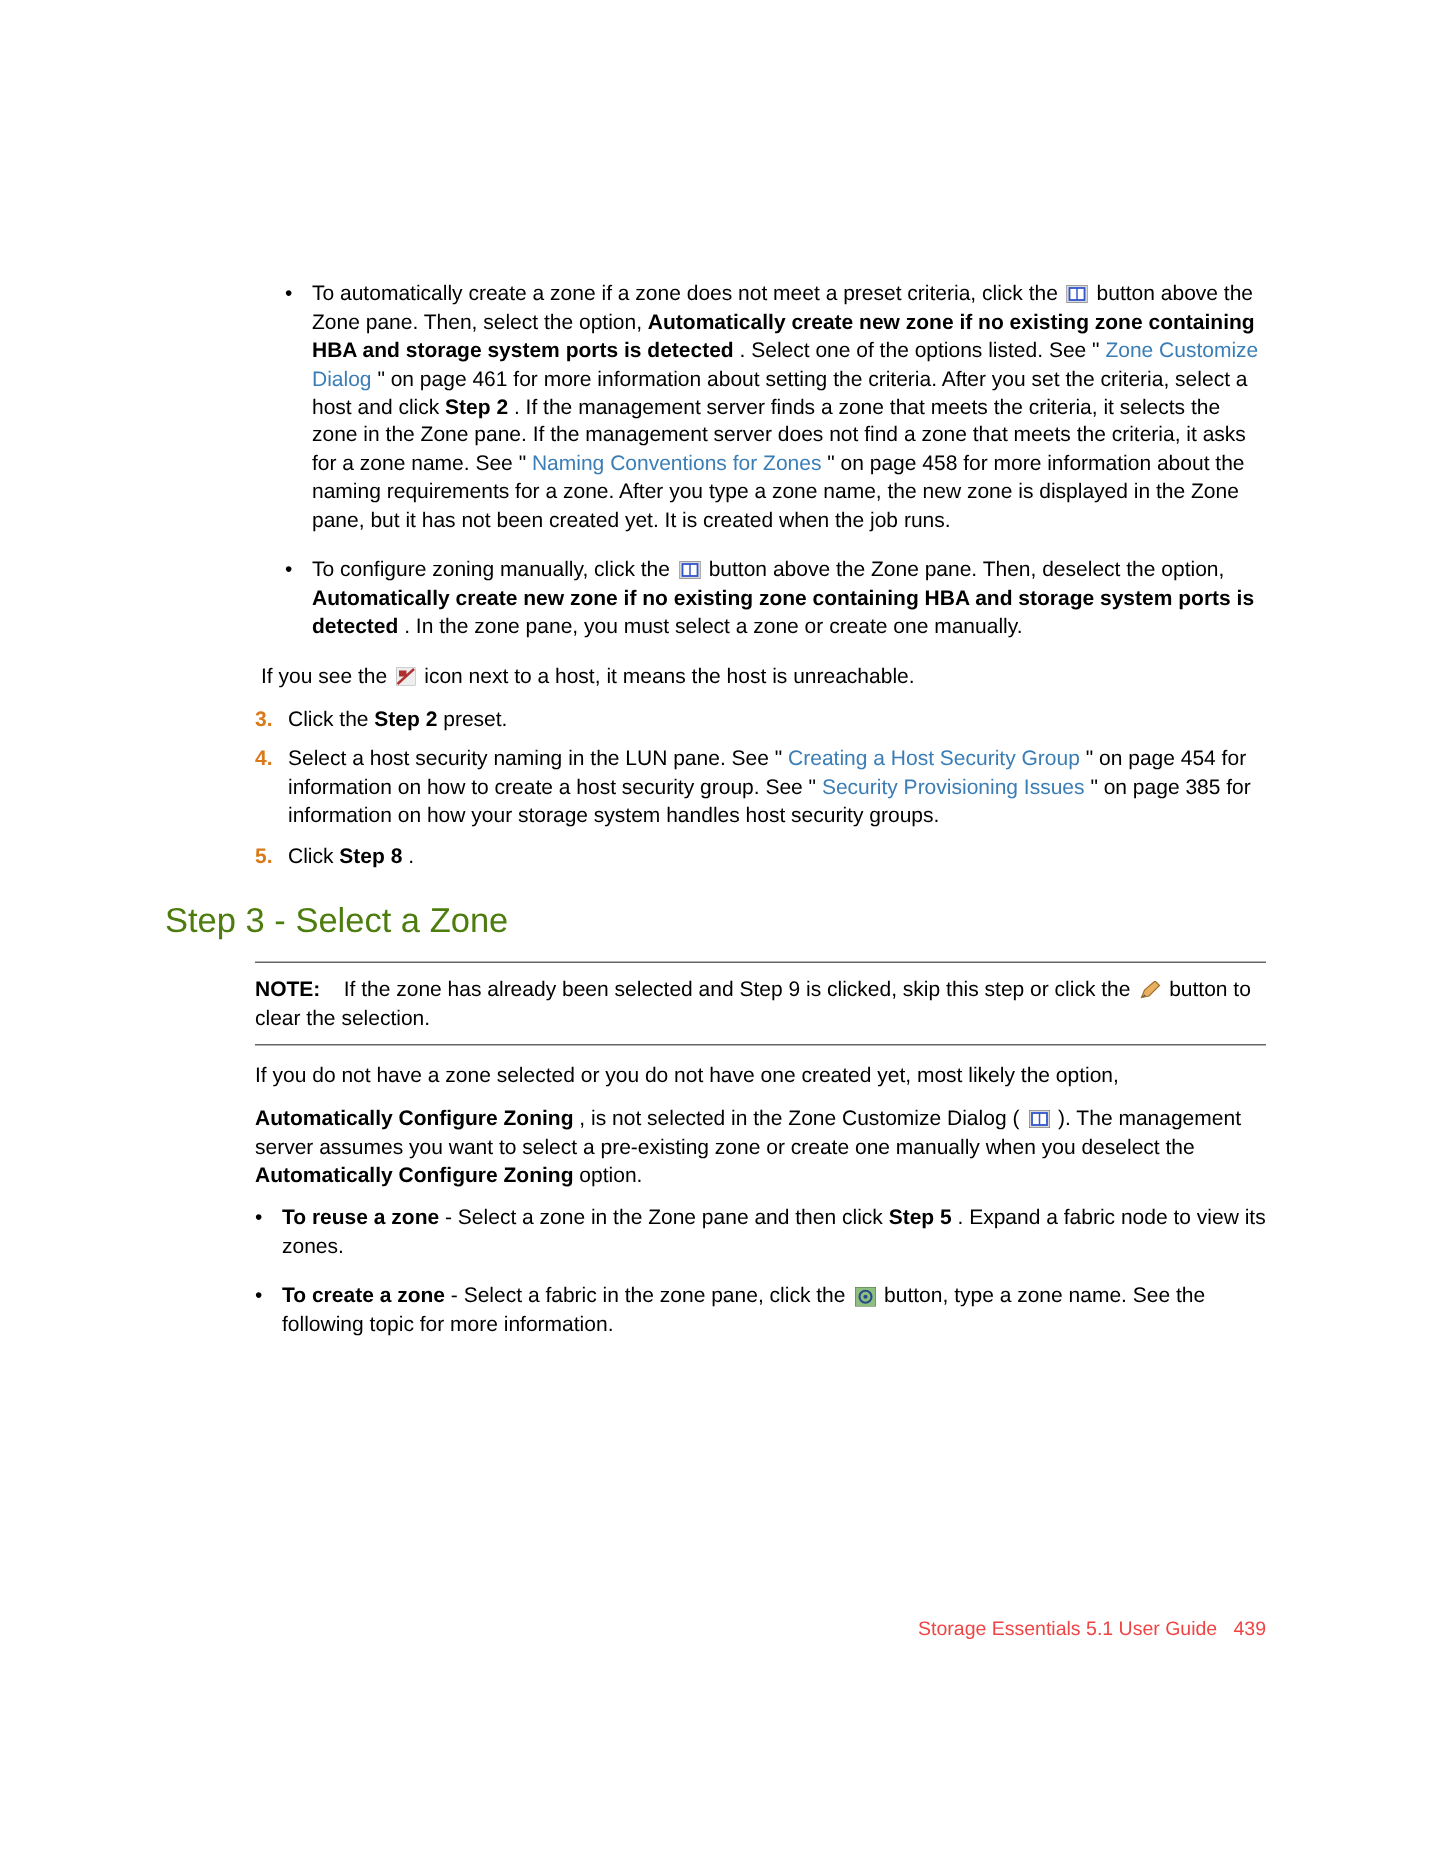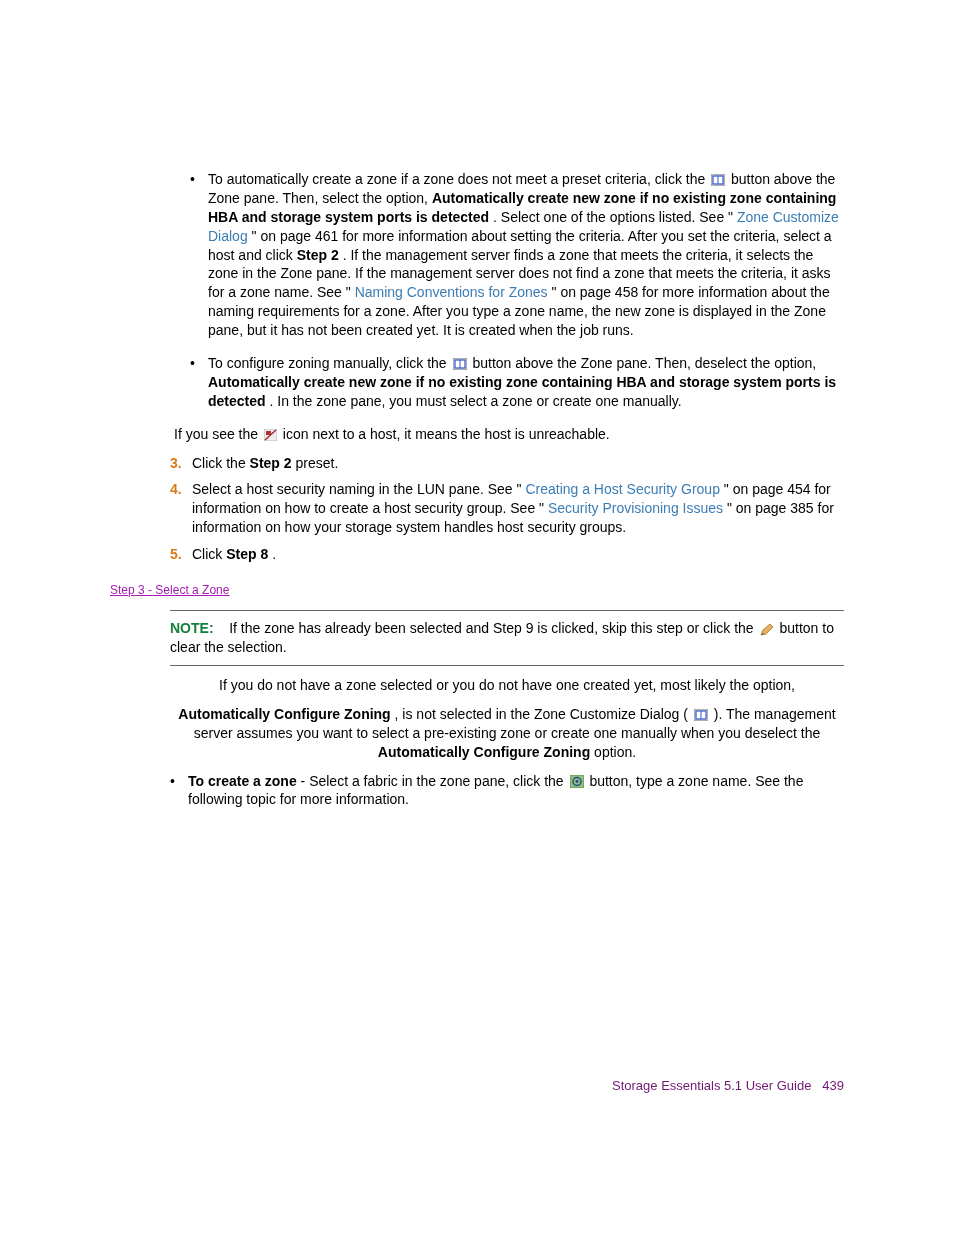--- a/index.html
+++ b/index.html
@@ -17,21 +17,21 @@
     position: relative;
     box-sizing: border-box;
     padding: 170px 110px 60px 110px;
   }
   .content {
     width: 100%;
   }
   ul.bullet {
     list-style: none;
     padding: 0;
-    margin: 0 0 0 80px;
+    margin: 16px 0 0 80px;
   }
   ul.bullet > li {
     position: relative;
     padding-left: 18px;
     margin-bottom: 14px;
   }
   ul.bullet > li::before {
     content: "•";
     position: absolute;
     left: 0;
@@ -53,48 +53,46 @@
     left: 0;
     top: 0;
     color: #d97a1a;
     font-weight: bold;
   }
   .subtext {
     margin-top: 4px;
   }
   .para {
     margin: 10px 0 10px 60px;
-    text-align: center;
   }
   .para-img {
     margin: 4px 0 10px 64px;
   }
   a.link {
     color: #3b7db5;
     text-decoration: none;
   }
   .bold {
     font-weight: bold;
   }
   h2.section {
     font-family: Arial, sans-serif;
     font-weight: normal;
-    color: #a21caf;
-    font-size: 12px;
+    color: #4d7c0f;
+    font-size: 23px;
     margin: 18px 0 12px 0;
-    text-decoration: underline;
   }
   .note-block {
     margin: 0 0 10px 60px;
     border-top: 1px solid #666;
     border-bottom: 1px solid #666;
     padding: 8px 0;
   }
   .note-label {
-    color: #15803d;
+    color: #000000;
     font-weight: bold;
   }
   .icon {
     display: inline-block;
     vertical-align: middle;
     margin: 0 2px;
   }
   .icon svg {
     display: block;
   }
@@ -113,21 +111,21 @@
     position: absolute;
     left: 0;
     top: 0;
     color: #000;
   }
   .footer {
     position: absolute;
     bottom: 140px;
     right: 110px;
     font-size: 13px;
-    color: #701a75;
+    color: #ef4444;
   }
 </style>
 </head>
 <body>
 
 <div class="page">
   <div class="content">
 
     <ul class="bullet">
       <li>
@@ -226,20 +224,27 @@
             <line x1="7" y1="2" x2="7" y2="10" stroke="#3355cc" stroke-width="1"></line>
           </svg>
       </span>
       <span>). The management server assumes you want to select a pre-existing zone or create one manually when you deselect the </span>
       <span class="bold">Automatically Configure Zoning</span>
       <span> option.</span>
     </div>
 
     <ul class="bullet2">
       <li>
+        <span class="bold">To reuse a zone</span>
+        <span> -  </span>
+        <span>Select a zone in the Zone pane and then click </span>
+        <span class="bold">Step 5</span>
+        <span>. Expand a fabric node to view its zones.</span>
+      </li>
+      <li>
         <span class="bold">To create a zone</span>
         <span> - </span>
         <span>Select a fabric in the zone pane, click the </span>
         <span class="icon">
           <svg width="14" height="13">
               <rect x="0" y="0" width="14" height="13" fill="#8fbf7f" stroke="#466b3e" stroke-width="0.6"></rect>
               <circle cx="7" cy="6.5" r="4" fill="none" stroke="#264a8a" stroke-width="1.4"></circle>
               <circle cx="7" cy="6.5" r="1.4" fill="#264a8a"></circle>
             </svg>
         </span>

